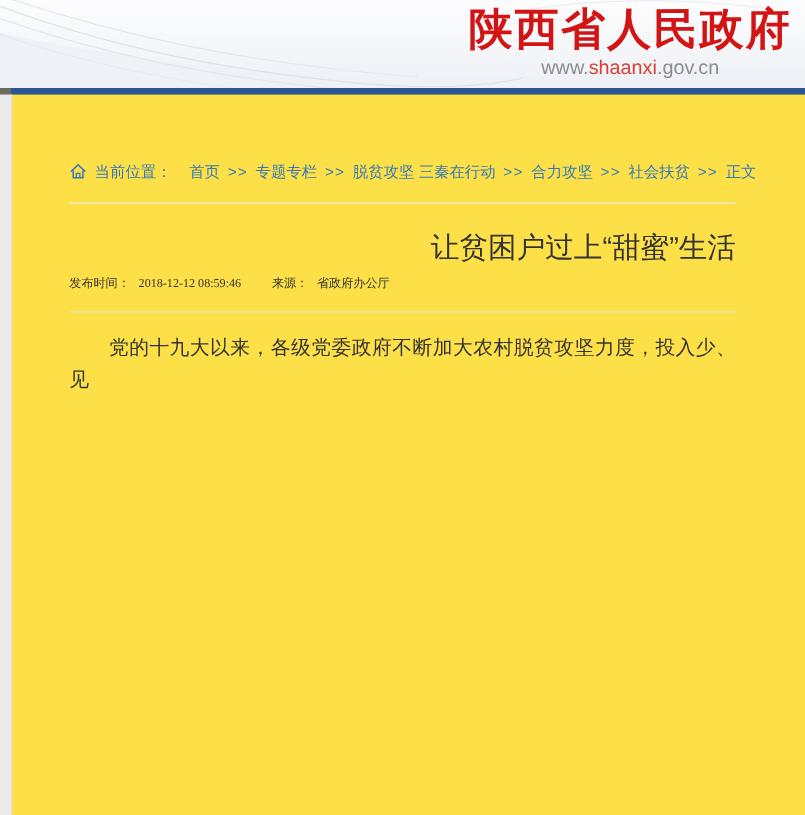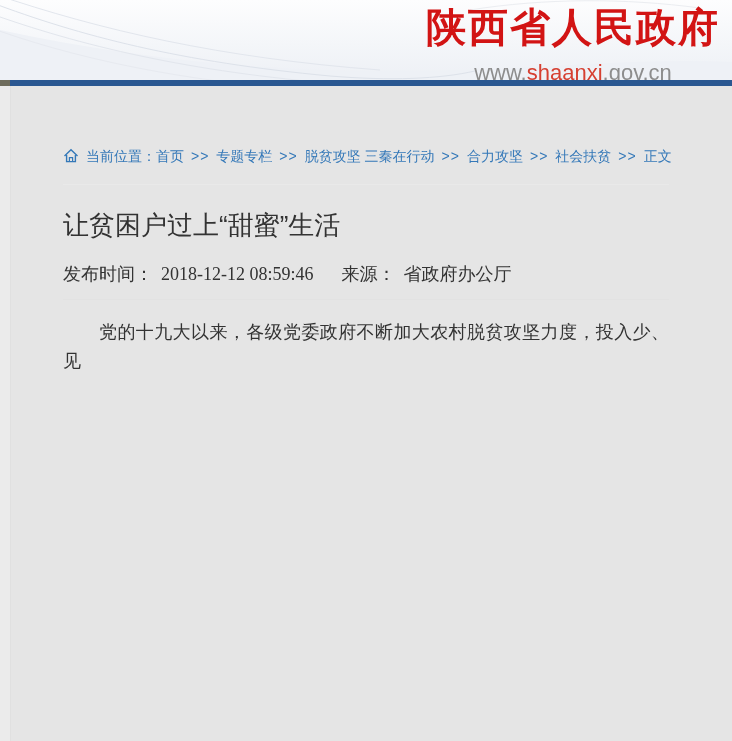--- a/index.html
+++ b/index.html
@@ -1,64 +1,64 @@
 <!DOCTYPE html>
 <html lang="zh" style="--brand-red: #d21414; --url-red: #d64032; --url-gray: #8d8d8d; --link-blue: #3478b8; --bar-blue: #2a5791; --text-color: #333333;"><head>
 <meta charset="utf-8">
 <style>
   html,body { margin:0; padding:0; background:#fff; }
   .page {
     position:relative; width:732px; height:741px; overflow:hidden;
-    background:#e5e5e5; font-family:"Liberation Sans","DejaVu Sans",sans-serif;
+    background:#fde047; font-family:"Liberation Sans","DejaVu Sans",sans-serif;
     color:var(--text-color);
   }
 
   
   .site-header {
     position:relative; height:80px; overflow:hidden;
     background:linear-gradient(180deg,#fdfdfe 0%,#f4f6f9 55%,#edf0f5 100%);
   }
   .swoosh { position:absolute; left:0; top:0; }
   .brand { position:absolute; top:5px; right:12px; text-align:center; cursor:pointer; }
   .site-name {
     font-size:40px; font-weight:bold; letter-spacing:2px;
     color:var(--brand-red); line-height:44px; white-space:nowrap;
   }
-  .site-url { font-size:22px; color:var(--url-gray); line-height:22px; margin-top:13px; }
+  .site-url { font-size:18px; color:var(--url-gray); line-height:22px; margin-top:1px; }
   .site-url .url-hl { color:var(--url-red); }
 
   .top-bar { height:6px; background:var(--bar-blue); font-size:0; }
   .bar-accent { display:inline-block; width:10px; height:6px; background:#6e6c5c; vertical-align:top; }
 
   .left-strip {
     position:absolute; left:0; top:86px; width:10px; height:655px;
     background:#ebebeb; border-right:1px solid #e0e0e0;
   }
 
   
   .content { width:606px; margin:0 auto; }
 
   .breadcrumb {
     display:flex; align-items:center; flex-wrap:nowrap; white-space:nowrap;
     padding:60px 0 18px 0; border-bottom:1px solid #e9e9e9;
     font-size:14px; color:var(--link-blue); line-height:20px;
   }
   .breadcrumb .home-ic { margin-right:7px; flex:0 0 auto; }
-  .bc-label { margin-right:0; }
+  .bc-label { margin-right:16px; }
   .bc-link { color:var(--link-blue); text-decoration:none; cursor:pointer; }
   .bc-current { color:var(--link-blue); }
   .bc-sep { margin:0 7px; color:var(--link-blue); letter-spacing:1px; }
 
   .article-title {
-    margin:22px 0 0; text-align:left; font-weight:normal;
+    margin:22px 0 0; text-align:right; font-weight:normal;
     font-size:26px; line-height:36px; color:var(--text-color);
   }
 
   .article-meta {
-    margin-top:22px; font-size:18px; line-height:18px; color:var(--text-color);
+    margin-top:6px; font-size:11px; line-height:18px; color:var(--text-color);
     font-family:"Liberation Serif","DejaVu Serif",serif;
   }
   .article-meta .meta-value { margin-left:8px; }
   .article-meta .meta-gap { margin-left:28px; }
 
   .meta-divider { margin-top:16px; border-top:1px solid #e2e2e2; height:0; }
 
   .article-body {
     font-family:"Liberation Serif","DejaVu Serif",serif;
     font-size:18px; line-height:29px; color:var(--text-color);

